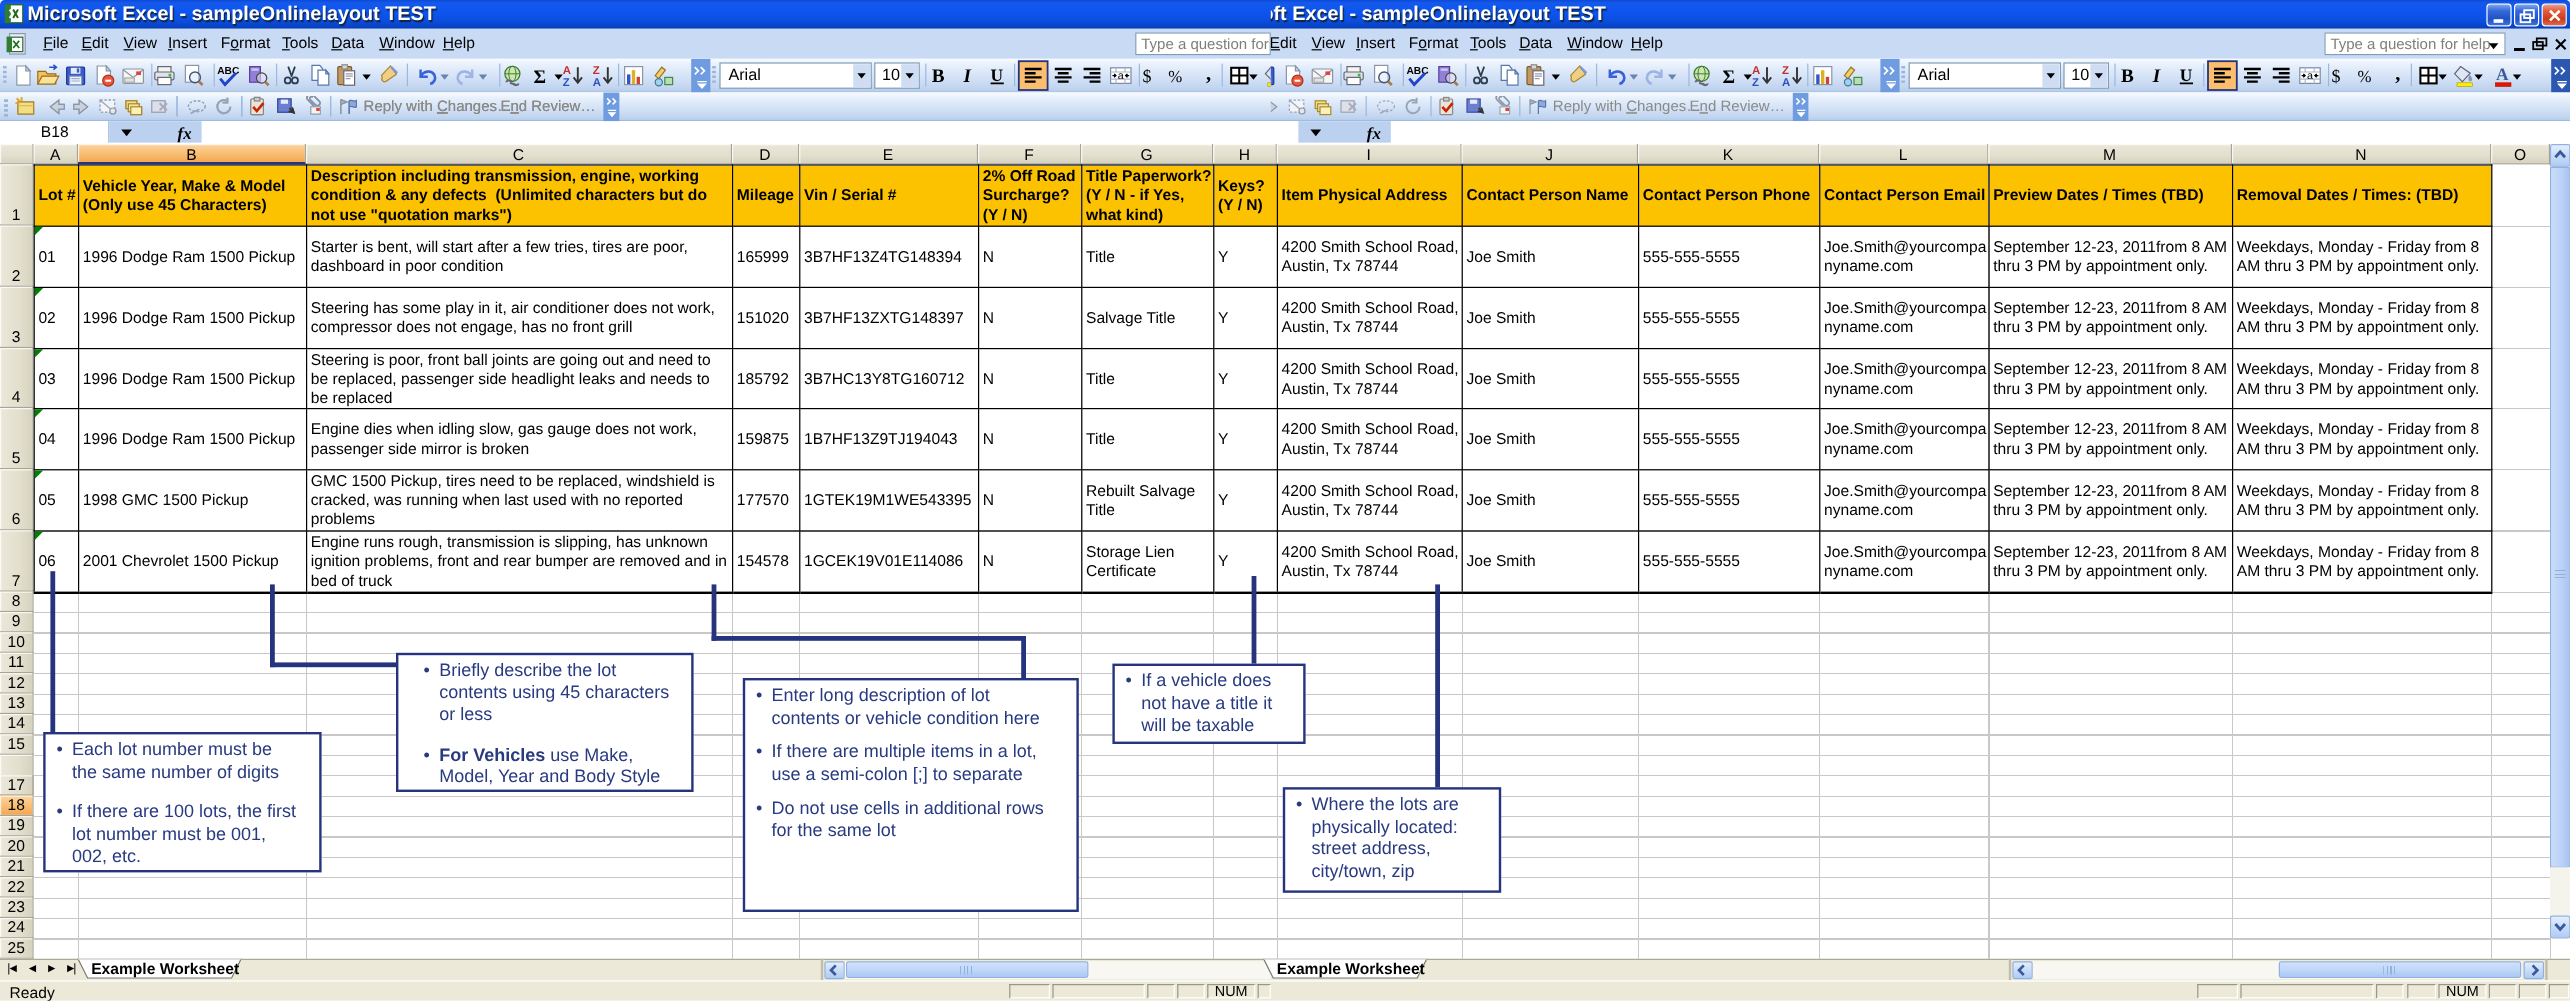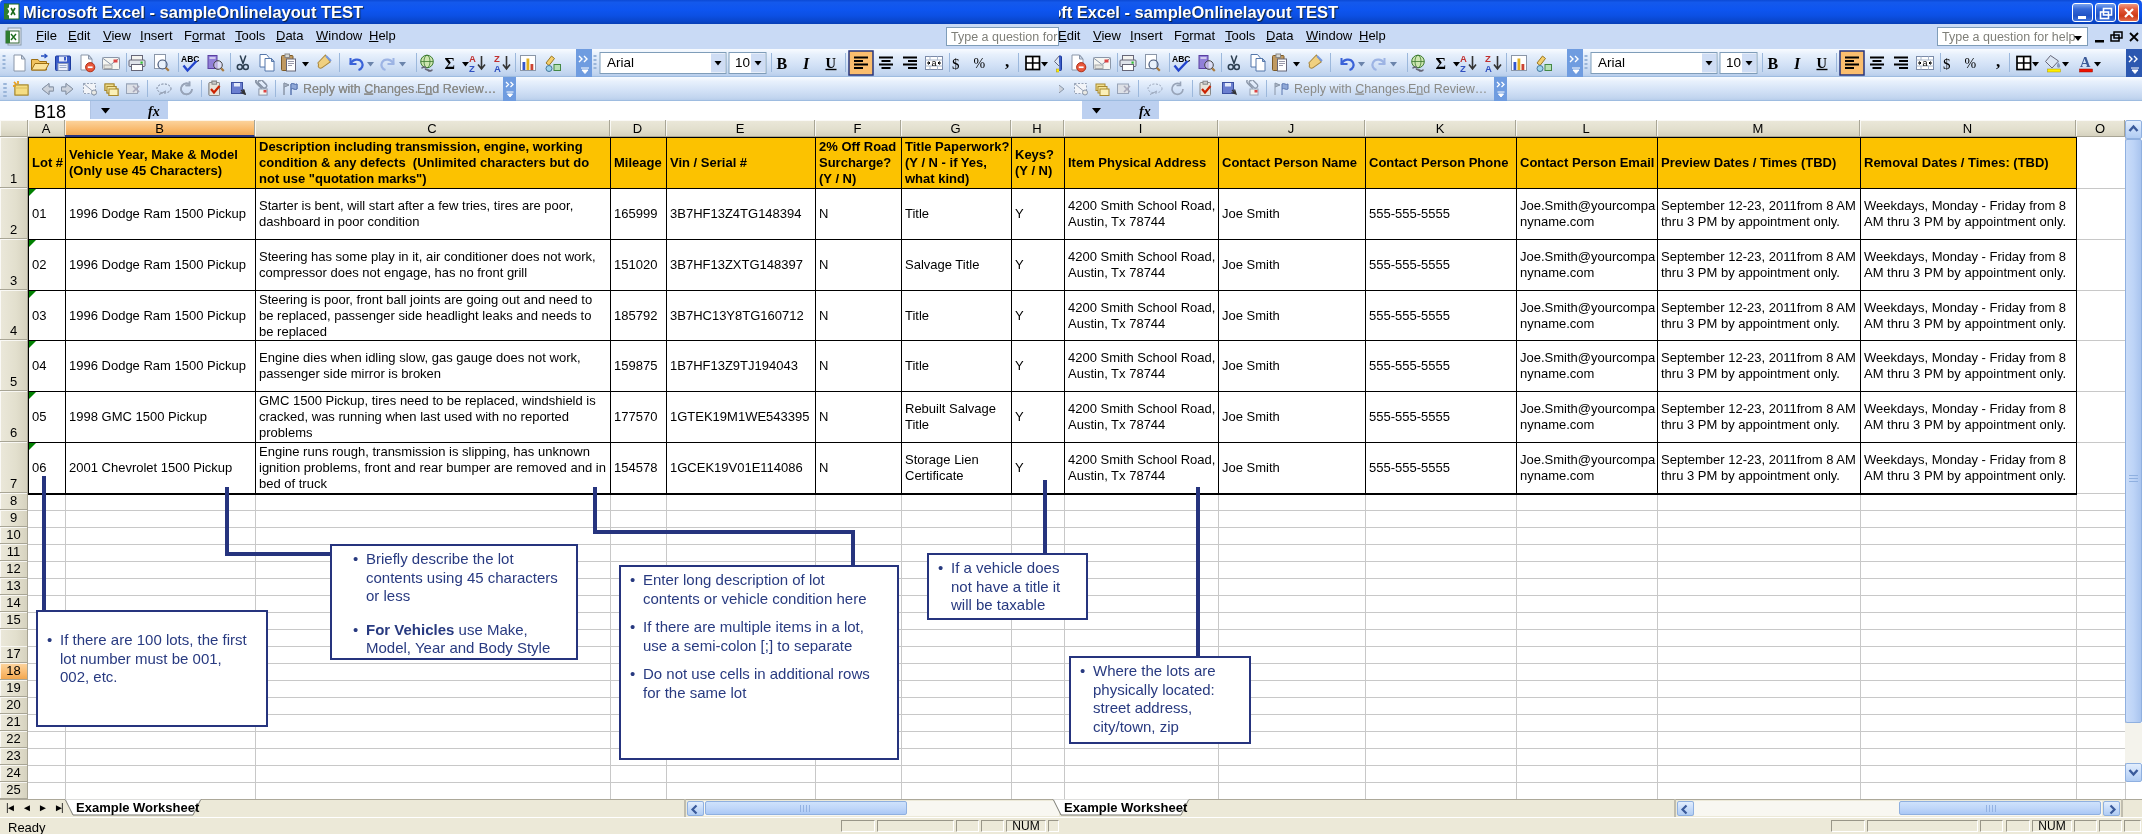--- a/index.html
+++ b/index.html
@@ -476,21 +476,21 @@
 </g>
 <g clip-path="url(#clipL2)">
       <use href="#revset"></use>
     </g>
 <g clip-path="url(#clipR2)">
       <use href="#revset" x="991"></use>
     </g>
 </svg>
 
 <div class="abs" style="left:0;top:101px;width:91px;height:18px;background:#fff;border-right:1px solid #b0c4e4;box-sizing:border-box;"></div>
-<div class="abs" style="left:34px;top:102px;font-size:18px;">B18</div>
+<div class="abs" style="left:34px;top:102px;font-size:13px;">B18</div>
 <div class="abs" style="left:91px;top:101px;width:77px;height:18px;background:#bcd0f0;"></div>
 <svg class="abs" style="left:91px;top:101px;" width="77" height="18">
     <path d="M10 7 l4.5 5.5 4.5 -5.5 z" fill="#000"></path>
     <text x="57" y="14.5" font-size="14" font-style="italic" font-weight="bold" font-family="Liberation Serif" fill="#000">fx</text>
   </svg>
 <div class="abs" style="left:1059px;top:101px;width:23px;height:18px;background:#fff;"></div>
 <div class="abs" style="left:1082px;top:101px;width:77px;height:18px;background:#bcd0f0;"></div>
 <svg class="abs" style="left:1082px;top:101px;" width="77" height="18">
     <path d="M10 7 l4.5 5.5 4.5 -5.5 z" fill="#000"></path>
     <text x="57" y="14.5" font-size="14" font-style="italic" font-weight="bold" font-family="Liberation Serif" fill="#000">fx</text>
@@ -741,20 +741,21 @@
 <div class="abs cline" style="left:225px;top:487px;width:4px;height:69px;"></div>
 <div class="abs cline" style="left:225px;top:552px;width:106px;height:4px;"></div>
 <div class="abs cline" style="left:593px;top:487px;width:4px;height:47px;"></div>
 <div class="abs cline" style="left:593px;top:530px;width:262px;height:4px;"></div>
 <div class="abs cline" style="left:851px;top:530px;width:4px;height:36px;"></div>
 <div class="abs cline" style="left:1043px;top:480px;width:4px;height:75px;"></div>
 <div class="abs cline" style="left:1196px;top:487px;width:4px;height:171px;"></div>
 
 <div class="abs callout" style="left:36px;top:610px;width:232px;height:117px;">
 <ul>
+      <li>Each lot number must be<br>the same number of digits</li>
 <li style="margin-top:15px;">If there are 100 lots, the first<br>lot number must be 001,<br>002, etc.</li>
     </ul>
 </div>
 <div class="abs callout" style="left:330px;top:544px;width:248px;height:116px;padding-left:20px;">
 <ul>
       <li>Briefly describe the lot<br>contents using 45 characters<br>or less</li>
 <li style="margin-top:15px;"><b>For Vehicles</b> use Make,<br>Model, Year and Body Style</li>
     </ul>
 </div>
 <div class="abs callout" style="left:619px;top:565px;width:280px;height:195px;">

